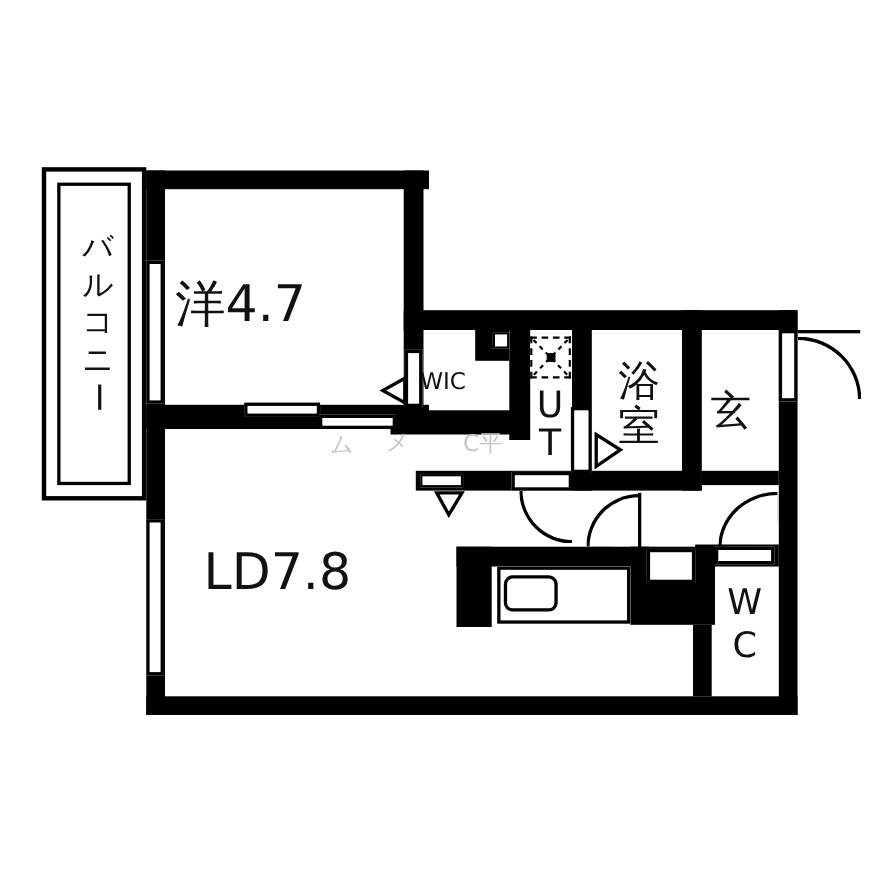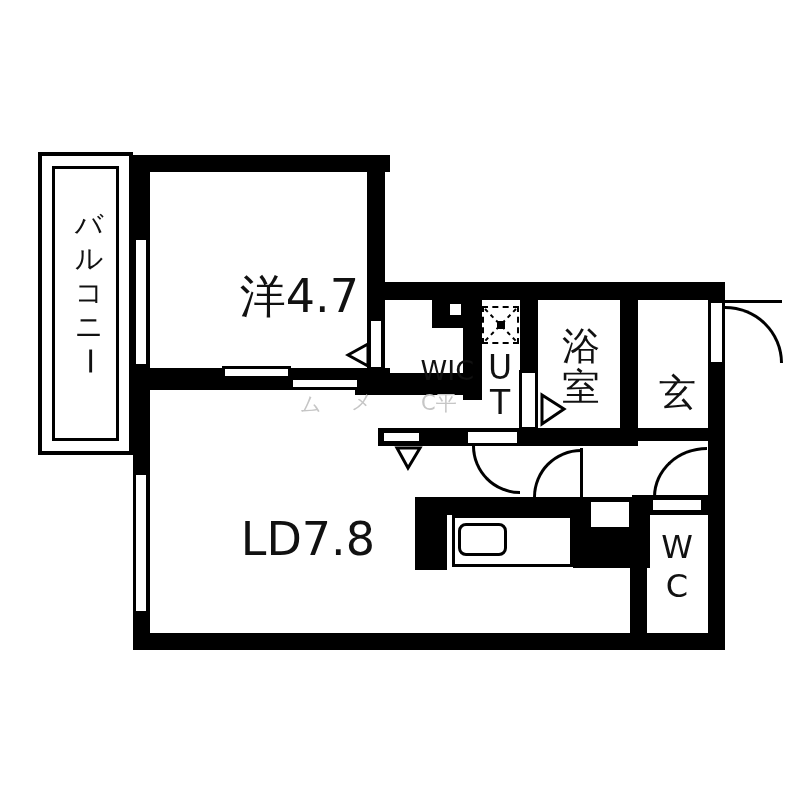--- a/index.html
+++ b/index.html
@@ -9,21 +9,21 @@
   .win{position:absolute;background:#fff;border:3px solid #000;box-sizing:border-box;}
   .win2{position:absolute;background:#fff;border:2px solid #000;box-sizing:border-box;}
   .obox{position:absolute;background:#fff;border:4px solid #000;box-sizing:border-box;}
   .ibox{position:absolute;background:#fff;border:3px solid #000;box-sizing:border-box;}
   .arc{position:absolute;box-sizing:border-box;}
   .arc-tr{border-top:3px solid #000;border-right:3px solid #000;border-top-right-radius:100% 100%;}
   .arc-tl{border-top:3px solid #000;border-left:3px solid #000;border-top-left-radius:100% 100%;}
   .arc-bl{border-left:3px solid #000;border-bottom:3px solid #000;border-bottom-left-radius:100% 100%;}
   .dline-h{position:absolute;border-top:3px solid #000;}
   .dline-v{position:absolute;border-left:3px solid #000;}
-  .lbl{position:absolute;color:#111;text-align:right;white-space:nowrap;margin-top:20px;}
+  .lbl{position:absolute;color:#111;text-align:left;white-space:nowrap;}
   .vcol{position:absolute;display:flex;flex-direction:column;align-items:center;color:#111;}
   .vcol div{text-align:center;}
   .rot{transform:rotate(90deg);}
   .pan{position:absolute;background:#fff;border:2px dashed #000;box-sizing:border-box;}
   .pan .dot{position:absolute;left:50%;top:50%;width:8px;height:8px;margin:-4px 0 0 -4px;background:#000;}
   .tri{position:absolute;}
   .wm{position:absolute;color:#c6c6c6;font-size:21px;z-index:50;white-space:nowrap;}
 </style>
 </head>
 <body>
@@ -89,22 +89,22 @@
     <polygon points="23,3 23,25 3,14" fill="#fff" stroke="#000" stroke-width="3"></polygon>
   </svg>
   <svg class="tri" style="left:539px;top:392px;" width="28" height="35">
     <polygon points="3,3 3,32 25,17" fill="#fff" stroke="#000" stroke-width="3"></polygon>
   </svg>
   <svg class="tri" style="left:394px;top:446px;" width="29" height="25">
     <polygon points="3,2 26,2 14,22" fill="#fff" stroke="#000" stroke-width="3"></polygon>
   </svg>
 
   <div class="lbl" style="left:159px;top:246px;width:200px;font-size:46px;">洋4.7</div>
-  <div class="lbl" style="left:175px;top:492px;width:200px;font-size:46px;">LD7.8</div>
-  <div class="lbl" style="left:382px;top:335px;width:92px;font-size:27px;">WIC</div>
+  <div class="lbl" style="left:185px;top:492px;width:200px;font-size:46px;">LD7.8</div>
+  <div class="lbl" style="left:382px;top:335px;width:92px;font-size:21px;">WIC</div>
   <div class="lbl" style="left:646px;top:348px;width:50px;font-size:37px;">玄</div>
 
   <div class="vcol" style="left:74px;top:208px;width:30px;font-size:28px;line-height:34px;">
     <div>バ</div>
     <div>ル</div>
     <div>コ</div>
     <div>ニ</div>
     <div class="rot">ー</div>
   </div>
 

